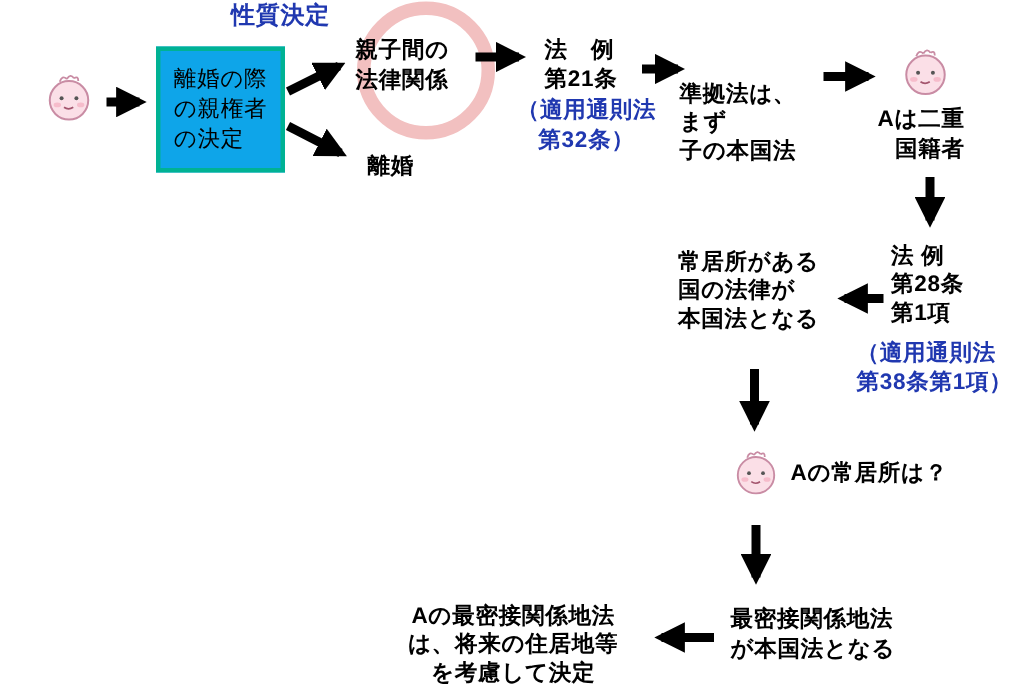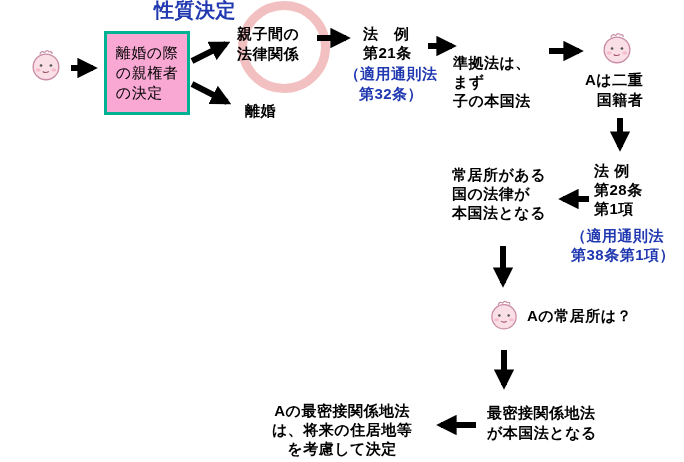--- a/index.html
+++ b/index.html
@@ -7,26 +7,26 @@
   .canvas {
     position:relative; width:684px; height:462px; background:#fff;
     overflow:hidden; font-family:"Liberation Sans", sans-serif;
   }
   .overlay { position:absolute; left:0; top:0; z-index:0; }
   .txt {
     position:absolute; z-index:2; font-size:15px; line-height:19px;
     color:#000; white-space:pre-line; letter-spacing:0.5px;font-weight:bold;
   }
   .blue { color:#2038b0; font-weight:bold; }
-  .title-blue { font-size:20px; }
+  .title-blue { font-size:16px; }
   .lh20 { line-height:20px; }
   .center { text-align:center; }
   .box {
     position:absolute; left:104px; top:31px; width:86px; height:84px;
-    background:#f9a8d4; border:3px solid #00b294; z-index:1;
+    background:#0ea5e9; border:3px solid #00b294; z-index:1;
     display:flex; align-items:center; justify-content:center;
   }
   .box-label { font-size:15px; line-height:20px; white-space:pre-line; letter-spacing:0.5px; }
   .face { position:absolute; z-index:2; }
 </style>
 </head>
 <body>
 
 <div class="canvas">
 

